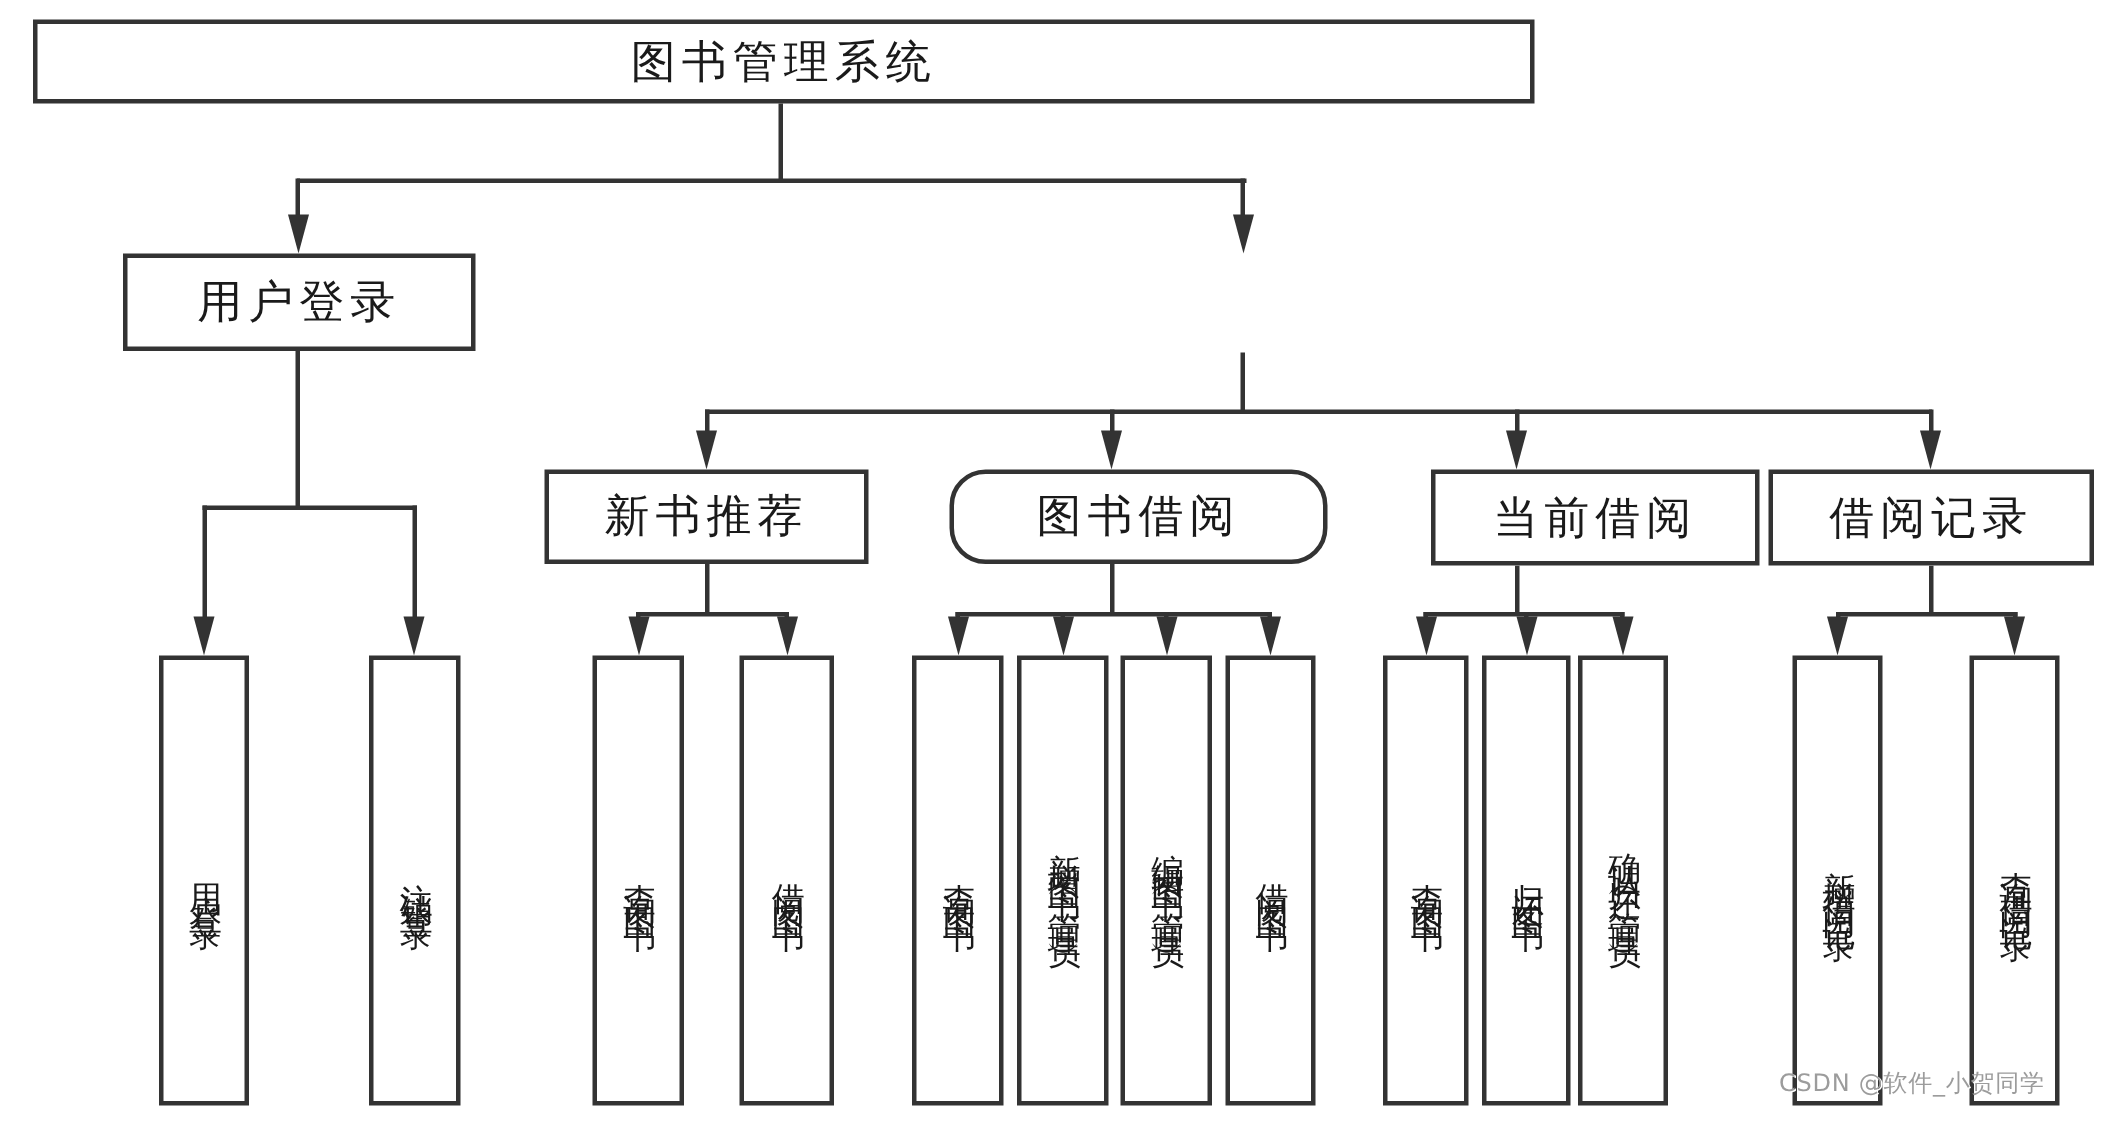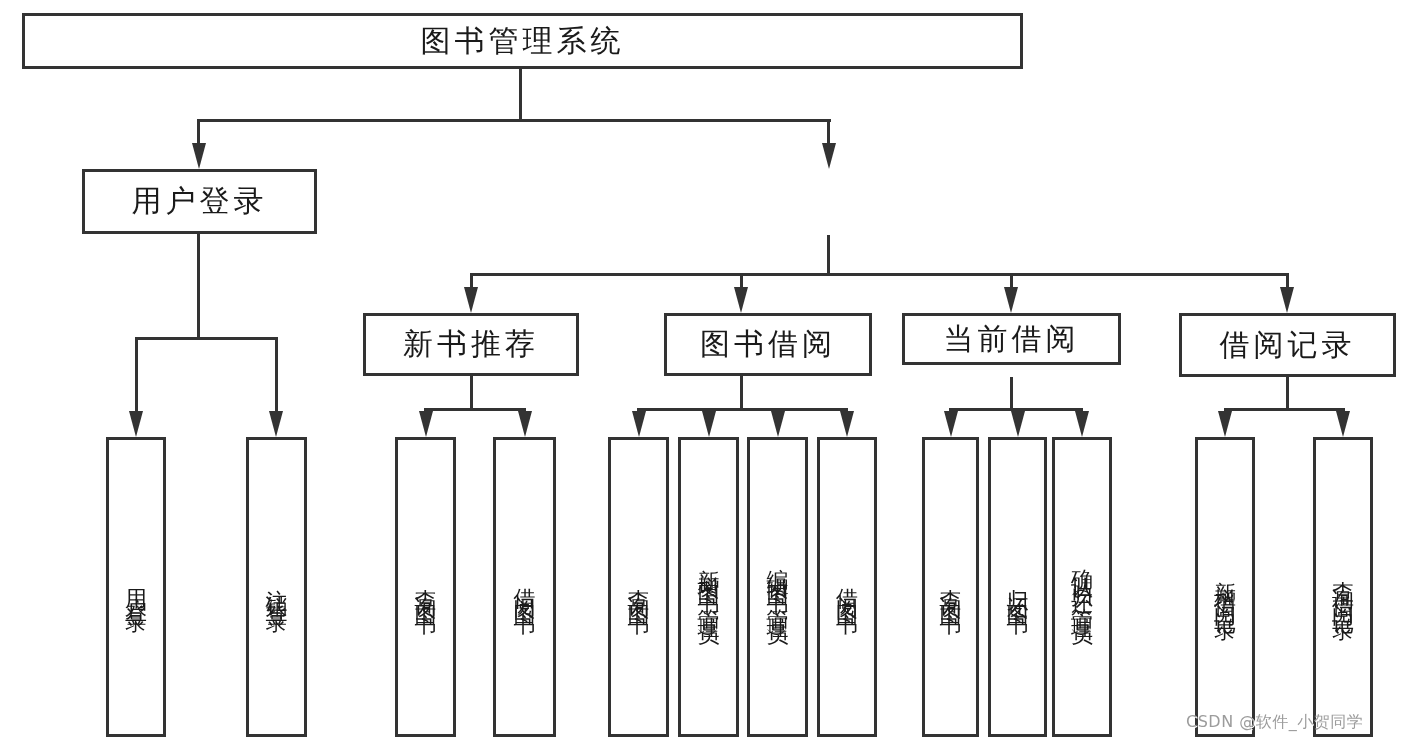--- a/index.html
+++ b/index.html
@@ -128,24 +128,24 @@
     <span>图书管理系统</span>
   </div>
 
   <div class="box" style="left:82px; top:169px; width:235px; height:65px;">
     <span>用户登录</span>
   </div>
 
   <div class="box" style="left:363px; top:313px; width:216px; height:63px;">
     <span>新书推荐</span>
   </div>
-  <div class="box" style="left:664px; top:313px; width:208px; height:63px;">
+  <div class="box" style="left:633px; top:313px; width:252px; height:63px;border-radius:24px;">
     <span>图书借阅</span>
   </div>
-  <div class="box" style="left:902px; top:313px; width:219px; height:52px;">
+  <div class="box" style="left:954px; top:313px; width:219px; height:64px;">
     <span>当前借阅</span>
   </div>
   <div class="box" style="left:1179px; top:313px; width:217px; height:64px;">
     <span>借阅记录</span>
   </div>
 
   <div class="vbox" style="left:106px; top:437px; width:60px; height:300px;">
     <span>用户登录</span>
   </div>
   <div class="vbox" style="left:246px; top:437px; width:61px; height:300px;">

